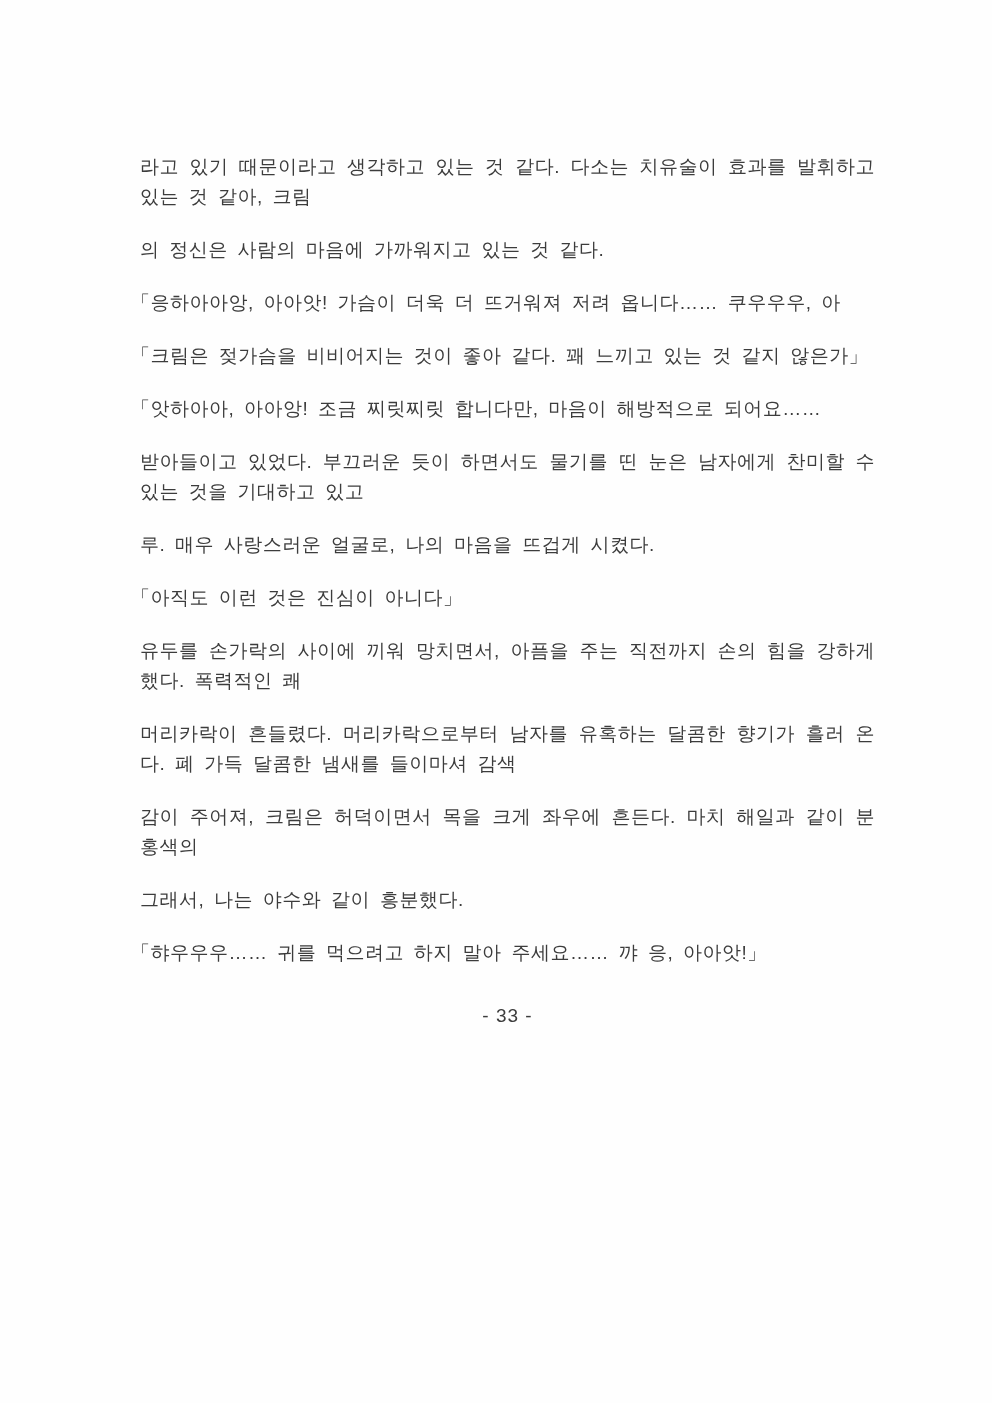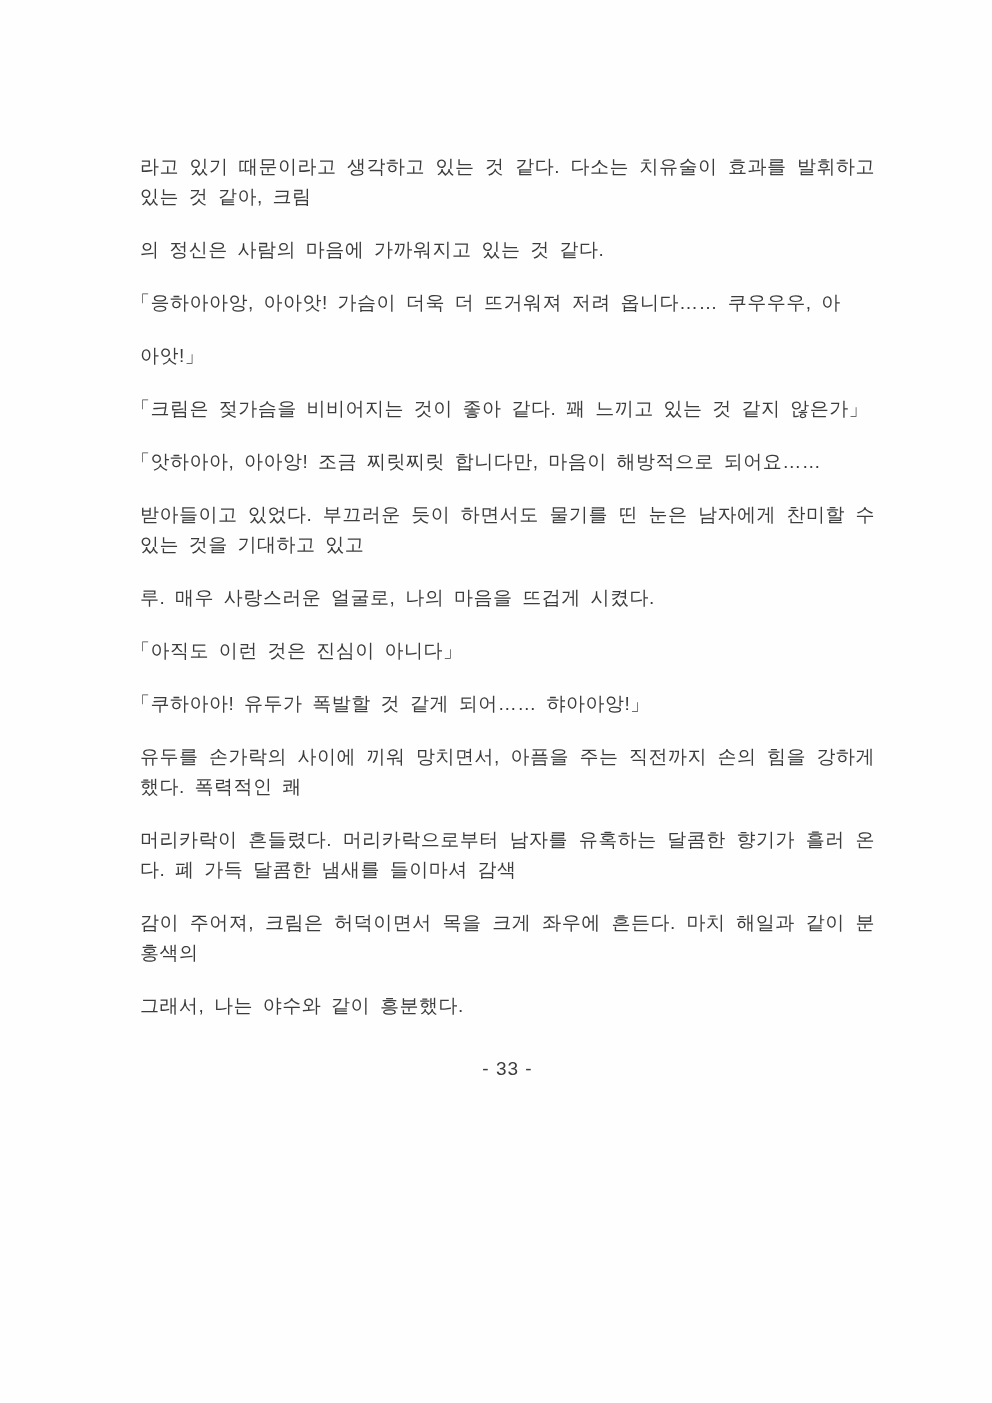--- a/index.html
+++ b/index.html
@@ -45,26 +45,25 @@
   }
 </style>
 </head>
 <body>
 
 <div class="page">
   <div class="content">
       <p class="para">라고 있기 때문이라고 생각하고 있는 것 같다. 다소는 치유술이 효과를 발휘하고 있는 것 같아, 크림</p>
       <p class="para">의 정신은 사람의 마음에 가까워지고 있는 것 같다.</p>
       <p class="para quote">「응하아아앙, 아아앗! 가슴이 더욱 더 뜨거워져 저려 옵니다…… 쿠우우우, 아</p>
-      <p class="para">아앗!」</p>
       <p class="para quote">「크림은 젖가슴을 비비어지는 것이 좋아 같다. 꽤 느끼고 있는 것 같지 않은가」</p>
       <p class="para quote">「앗하아아, 아아앙! 조금 찌릿찌릿 합니다만, 마음이 해방적으로 되어요……</p>
       <p class="para">받아들이고 있었다. 부끄러운 듯이 하면서도 물기를 띤 눈은 남자에게 찬미할 수 있는 것을 기대하고 있고</p>
       <p class="para">루. 매우 사랑스러운 얼굴로, 나의 마음을 뜨겁게 시켰다.</p>
       <p class="para quote">「아직도 이런 것은 진심이 아니다」</p>
-      <p class="para quote">「쿠하아아! 유두가 폭발할 것 같게 되어…… 햐아아앙!」</p>
       <p class="para">유두를 손가락의 사이에 끼워 망치면서, 아픔을 주는 직전까지 손의 힘을 강하게 했다. 폭력적인 쾌</p>
       <p class="para">머리카락이 흔들렸다. 머리카락으로부터 남자를 유혹하는 달콤한 향기가 흘러 온다. 폐 가득 달콤한 냄새를 들이마셔 감색</p>
       <p class="para">감이 주어져, 크림은 허덕이면서 목을 크게 좌우에 흔든다. 마치 해일과 같이 분홍색의</p>
       <p class="para">그래서, 나는 야수와 같이 흥분했다.</p>
+      <p class="para quote">「햐우우우…… 귀를 먹으려고 하지 말아 주세요…… 꺄 응, 아아앗!」</p>
       <div class="page-number">- 33 -</div>
     </div>
 </div>
 
 </body></html>

